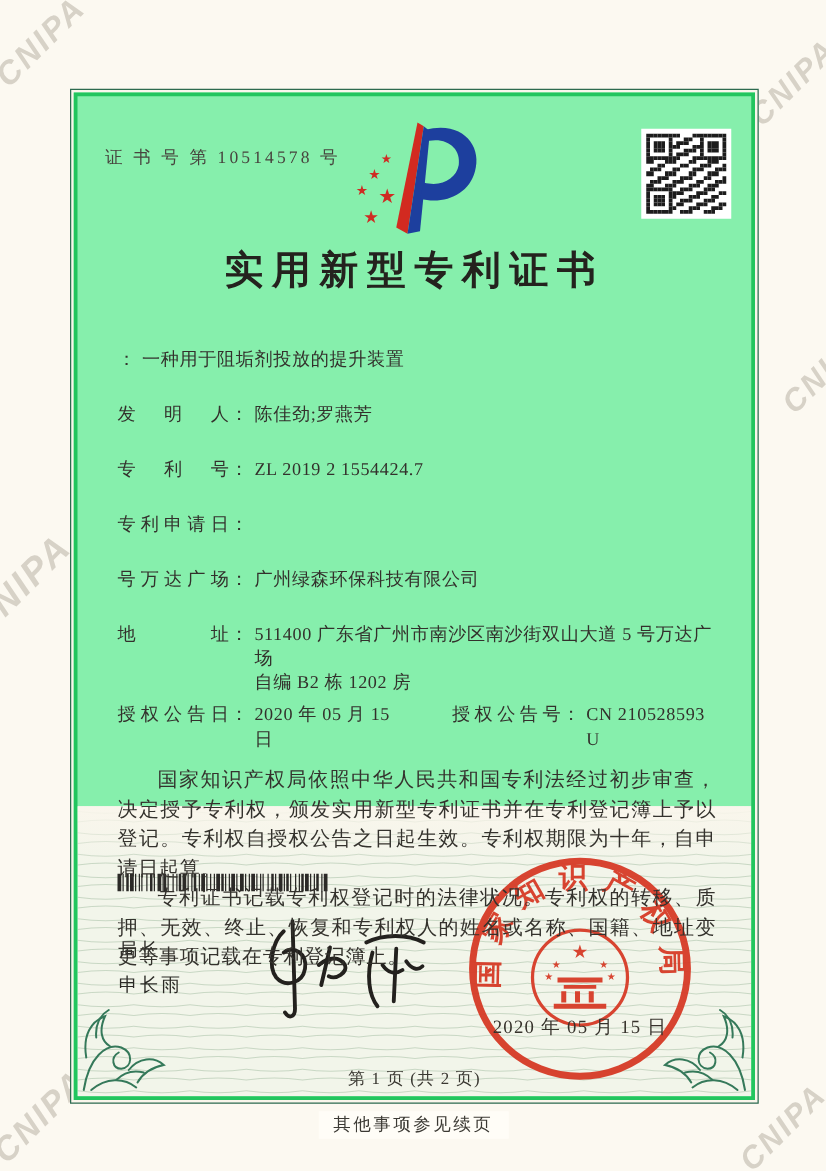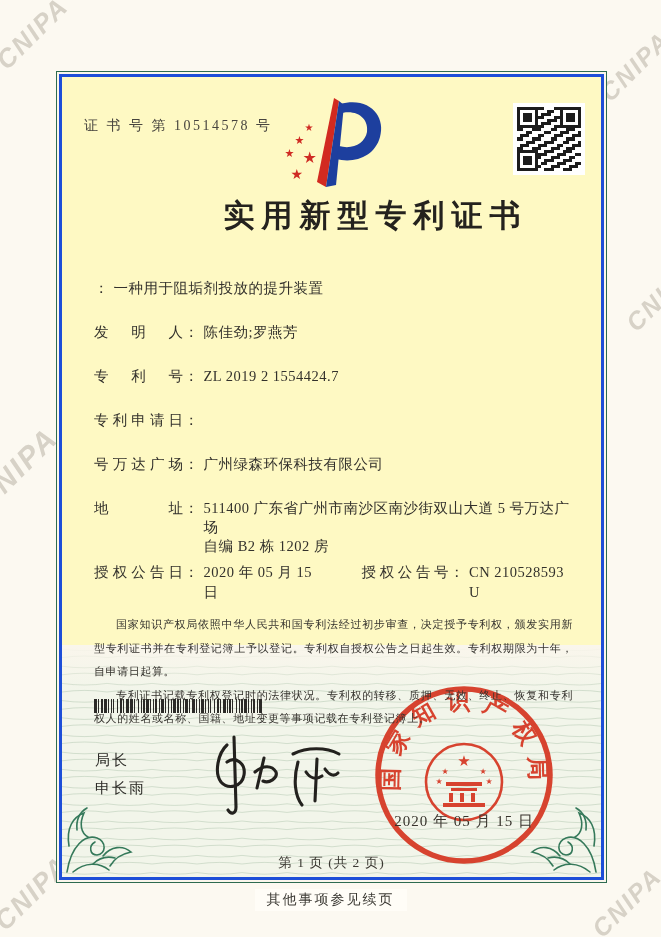--- a/index.html
+++ b/index.html
@@ -29,22 +29,22 @@
     left:90px;top:430px;font-size:115px;letter-spacing:14px;
     color:rgba(150,138,114,.09);transform:rotate(-35deg);
   }
   
   .frame{
     position:absolute;left:56px;top:71px;width:551px;height:812px;
     border:1px solid #2d6b50;padding:2px;box-sizing:border-box;
     background:#faf6ec;
   }
   .frame-inner{
-    border:3px solid #1d4ed8;height:100%;box-sizing:border-box;
-    position:relative;overflow:hidden;background:#fef9c3;
+    border:3px solid #22c55e;height:100%;box-sizing:border-box;
+    position:relative;overflow:hidden;background:#86efac;
   }
   
   .cert-no{
     position:absolute;left:22px;top:40px;
     font-size:14px;letter-spacing:2.5px;color:#47443e;z-index:3;
   }
   .qr{
     position:absolute;right:16px;top:26px;width:64px;height:64px;
     background:#fff;padding:4px;z-index:3;
   }
@@ -53,21 +53,21 @@
     grid-template-columns:repeat(21,1fr);grid-template-rows:repeat(21,1fr);
   }
   .qr-grid i{display:block;}
   .qr-grid i.d{background:#1c1c1c;}
   .logo{
     position:absolute;left:50%;transform:translateX(-50%);top:18px;
     width:112px;height:97px;z-index:2;
   }
   .cert-title{
     position:absolute;top:118px;left:0;width:100%;text-align:center;
-    font-size:31px;font-weight:bold;letter-spacing:7px;color:#24221e;z-index:3;margin-left:44px;
+    font-size:31px;font-weight:bold;letter-spacing:7px;color:#24221e;z-index:3;
   }
   
   .fields{
     position:absolute;top:201px;left:32px;right:28px;z-index:3;
     font-size:14.5px;color:#33312c;
   }
   .frow{display:flex;align-items:baseline;line-height:20px;margin-bottom:24px;}
   .flabel{
     display:inline-block;width:90px;flex:none;
     text-align:justify;text-align-last:justify;letter-spacing:1px;
@@ -76,21 +76,21 @@
   .fvalue{margin-left:5px;letter-spacing:.5px;}
   .frow-addr{margin-bottom:6px;}
   .addr-lines div{line-height:19px;}
   .grant-row{margin-bottom:0;}
   .grant-pair2{display:flex;align-items:baseline;margin-left:34px;}
   .grant-pair2 .flabel{width:88px;}
   
   .paras{margin-top:11px;}
   .paras p{
     margin:0;text-indent:2em;text-align:justify;
-    font-size:11px;line-height:23.5px;color:#34322d;letter-spacing:.6px;
+    font-size:16px;line-height:23.5px;color:#34322d;letter-spacing:.6px;
   }
   
   .band{
     position:absolute;left:0;right:0;bottom:0;height:232px;
     background:#f2f5ea;z-index:1;
   }
   .band .fade{
     position:absolute;top:0;left:0;right:0;height:46px;
     background:linear-gradient(180deg,#faf6ec 0%,rgba(250,246,236,0) 100%);
     z-index:1;

